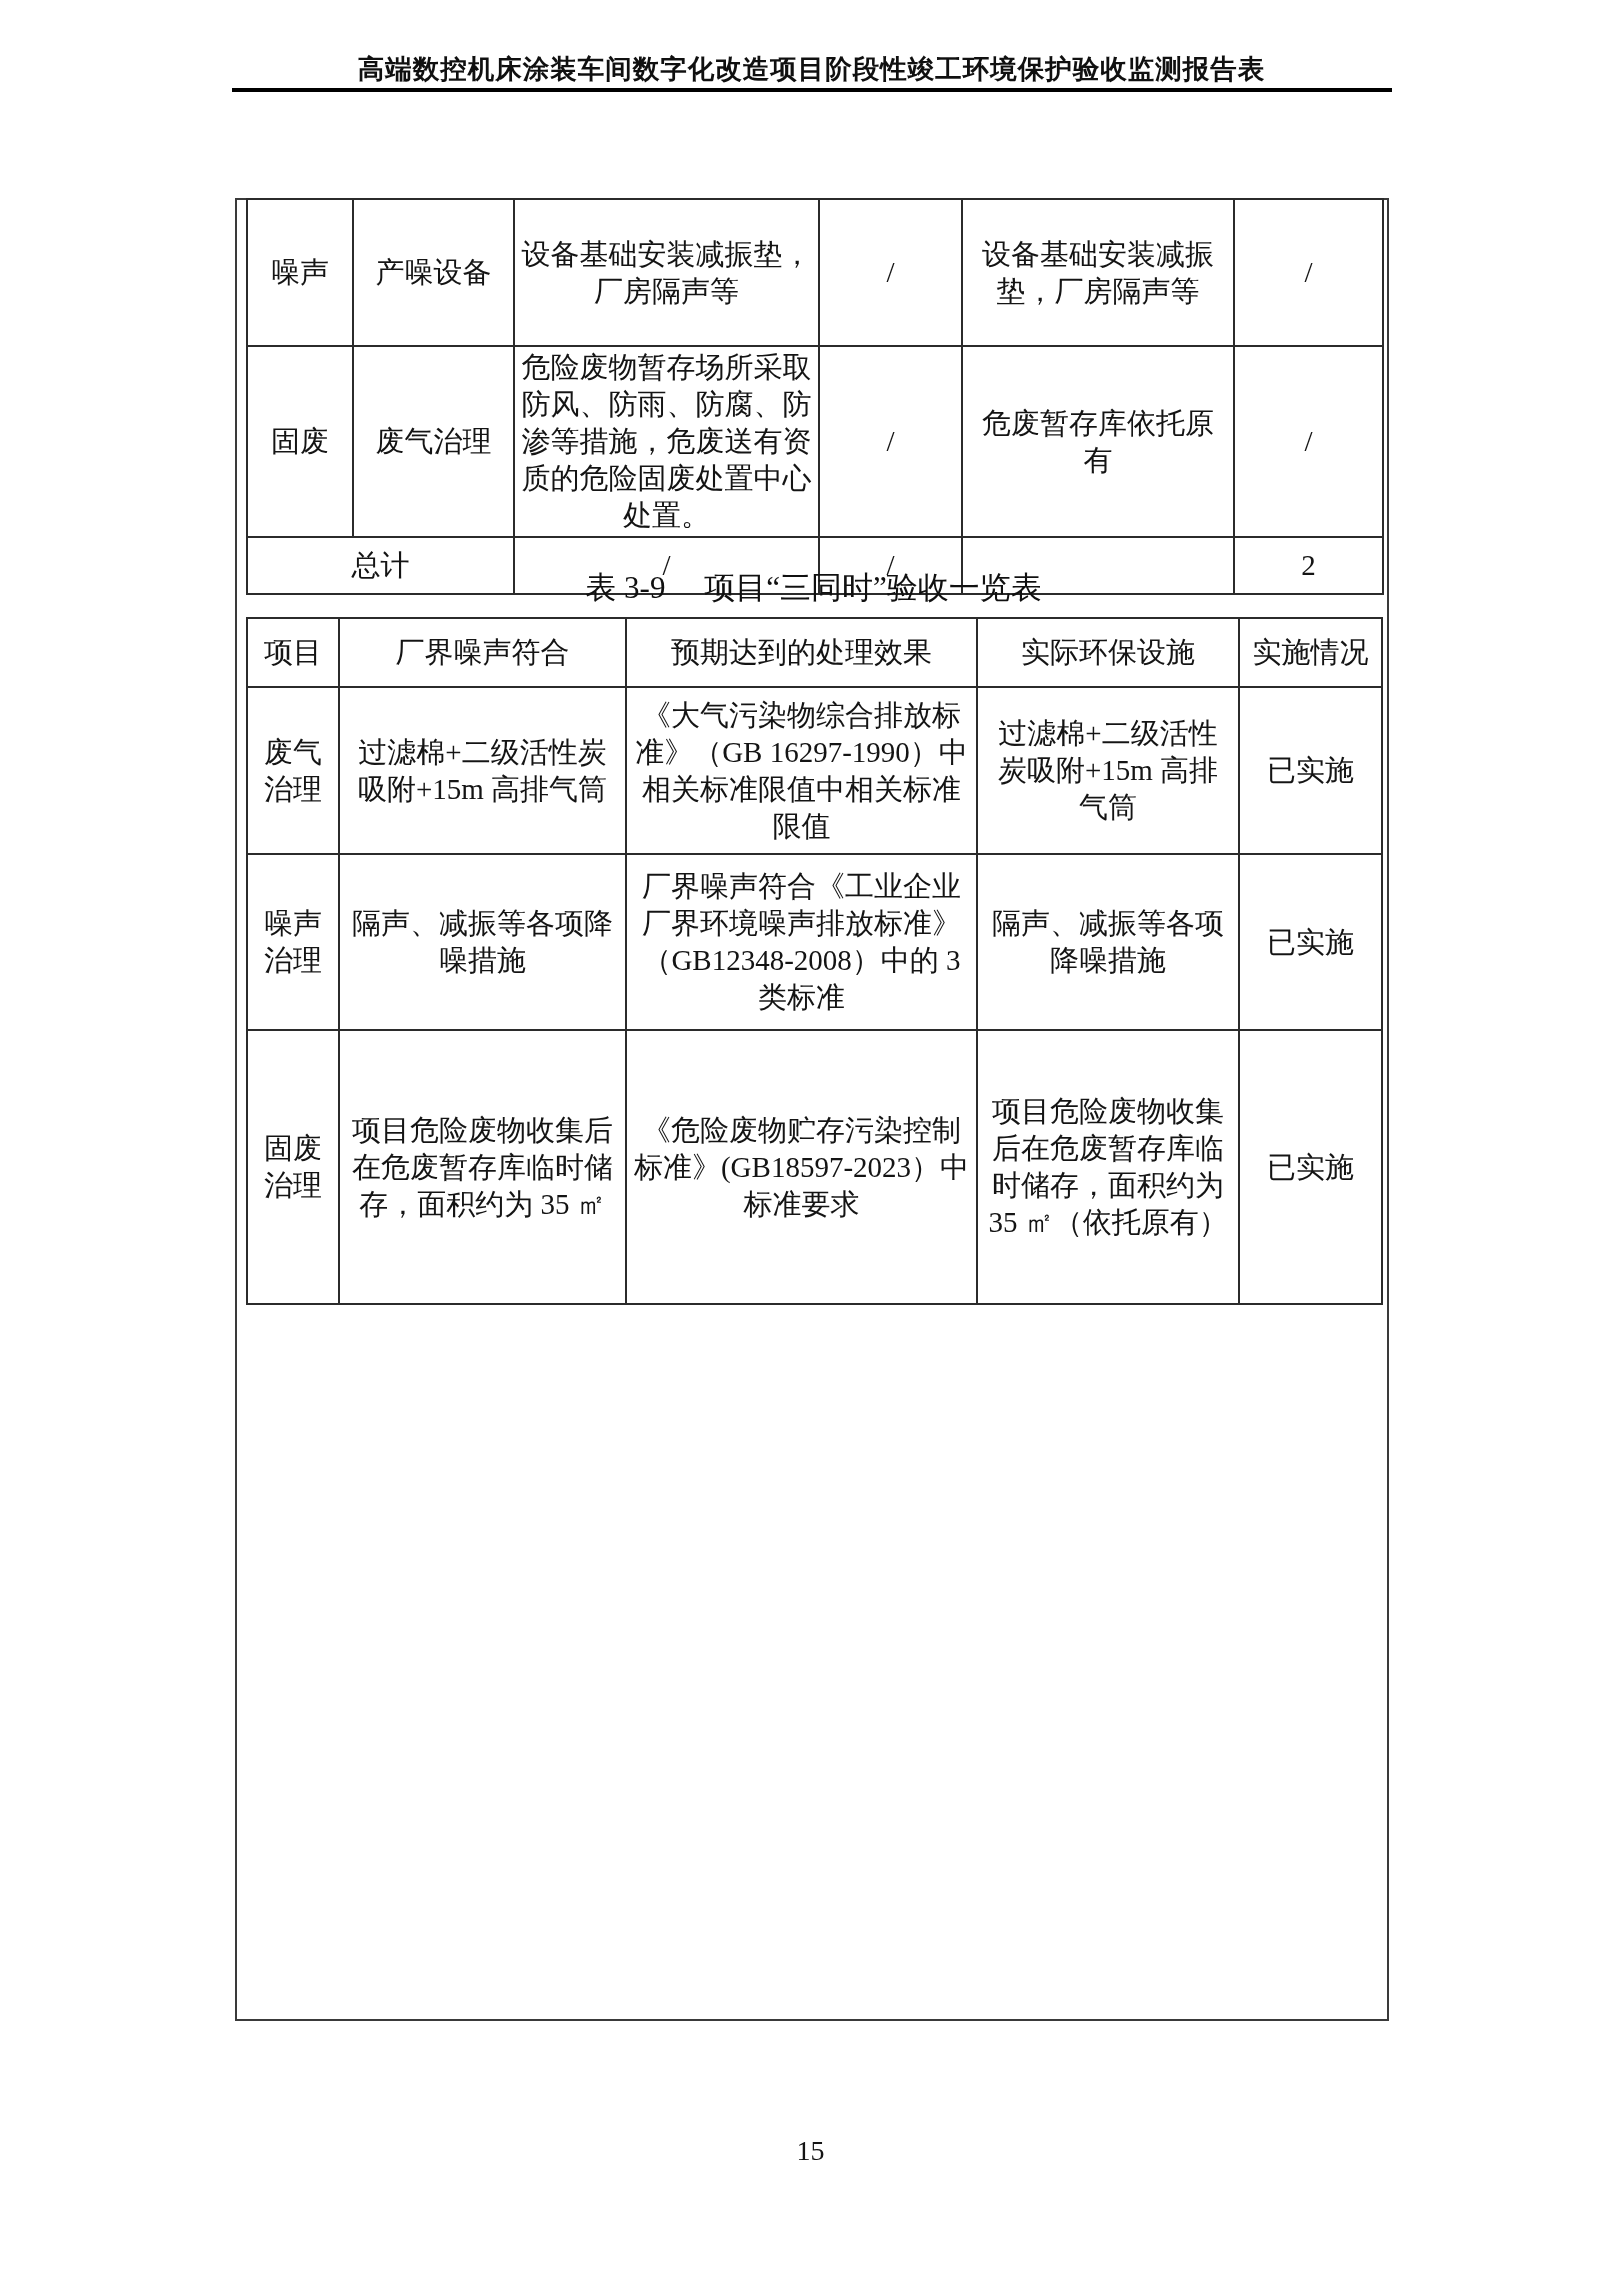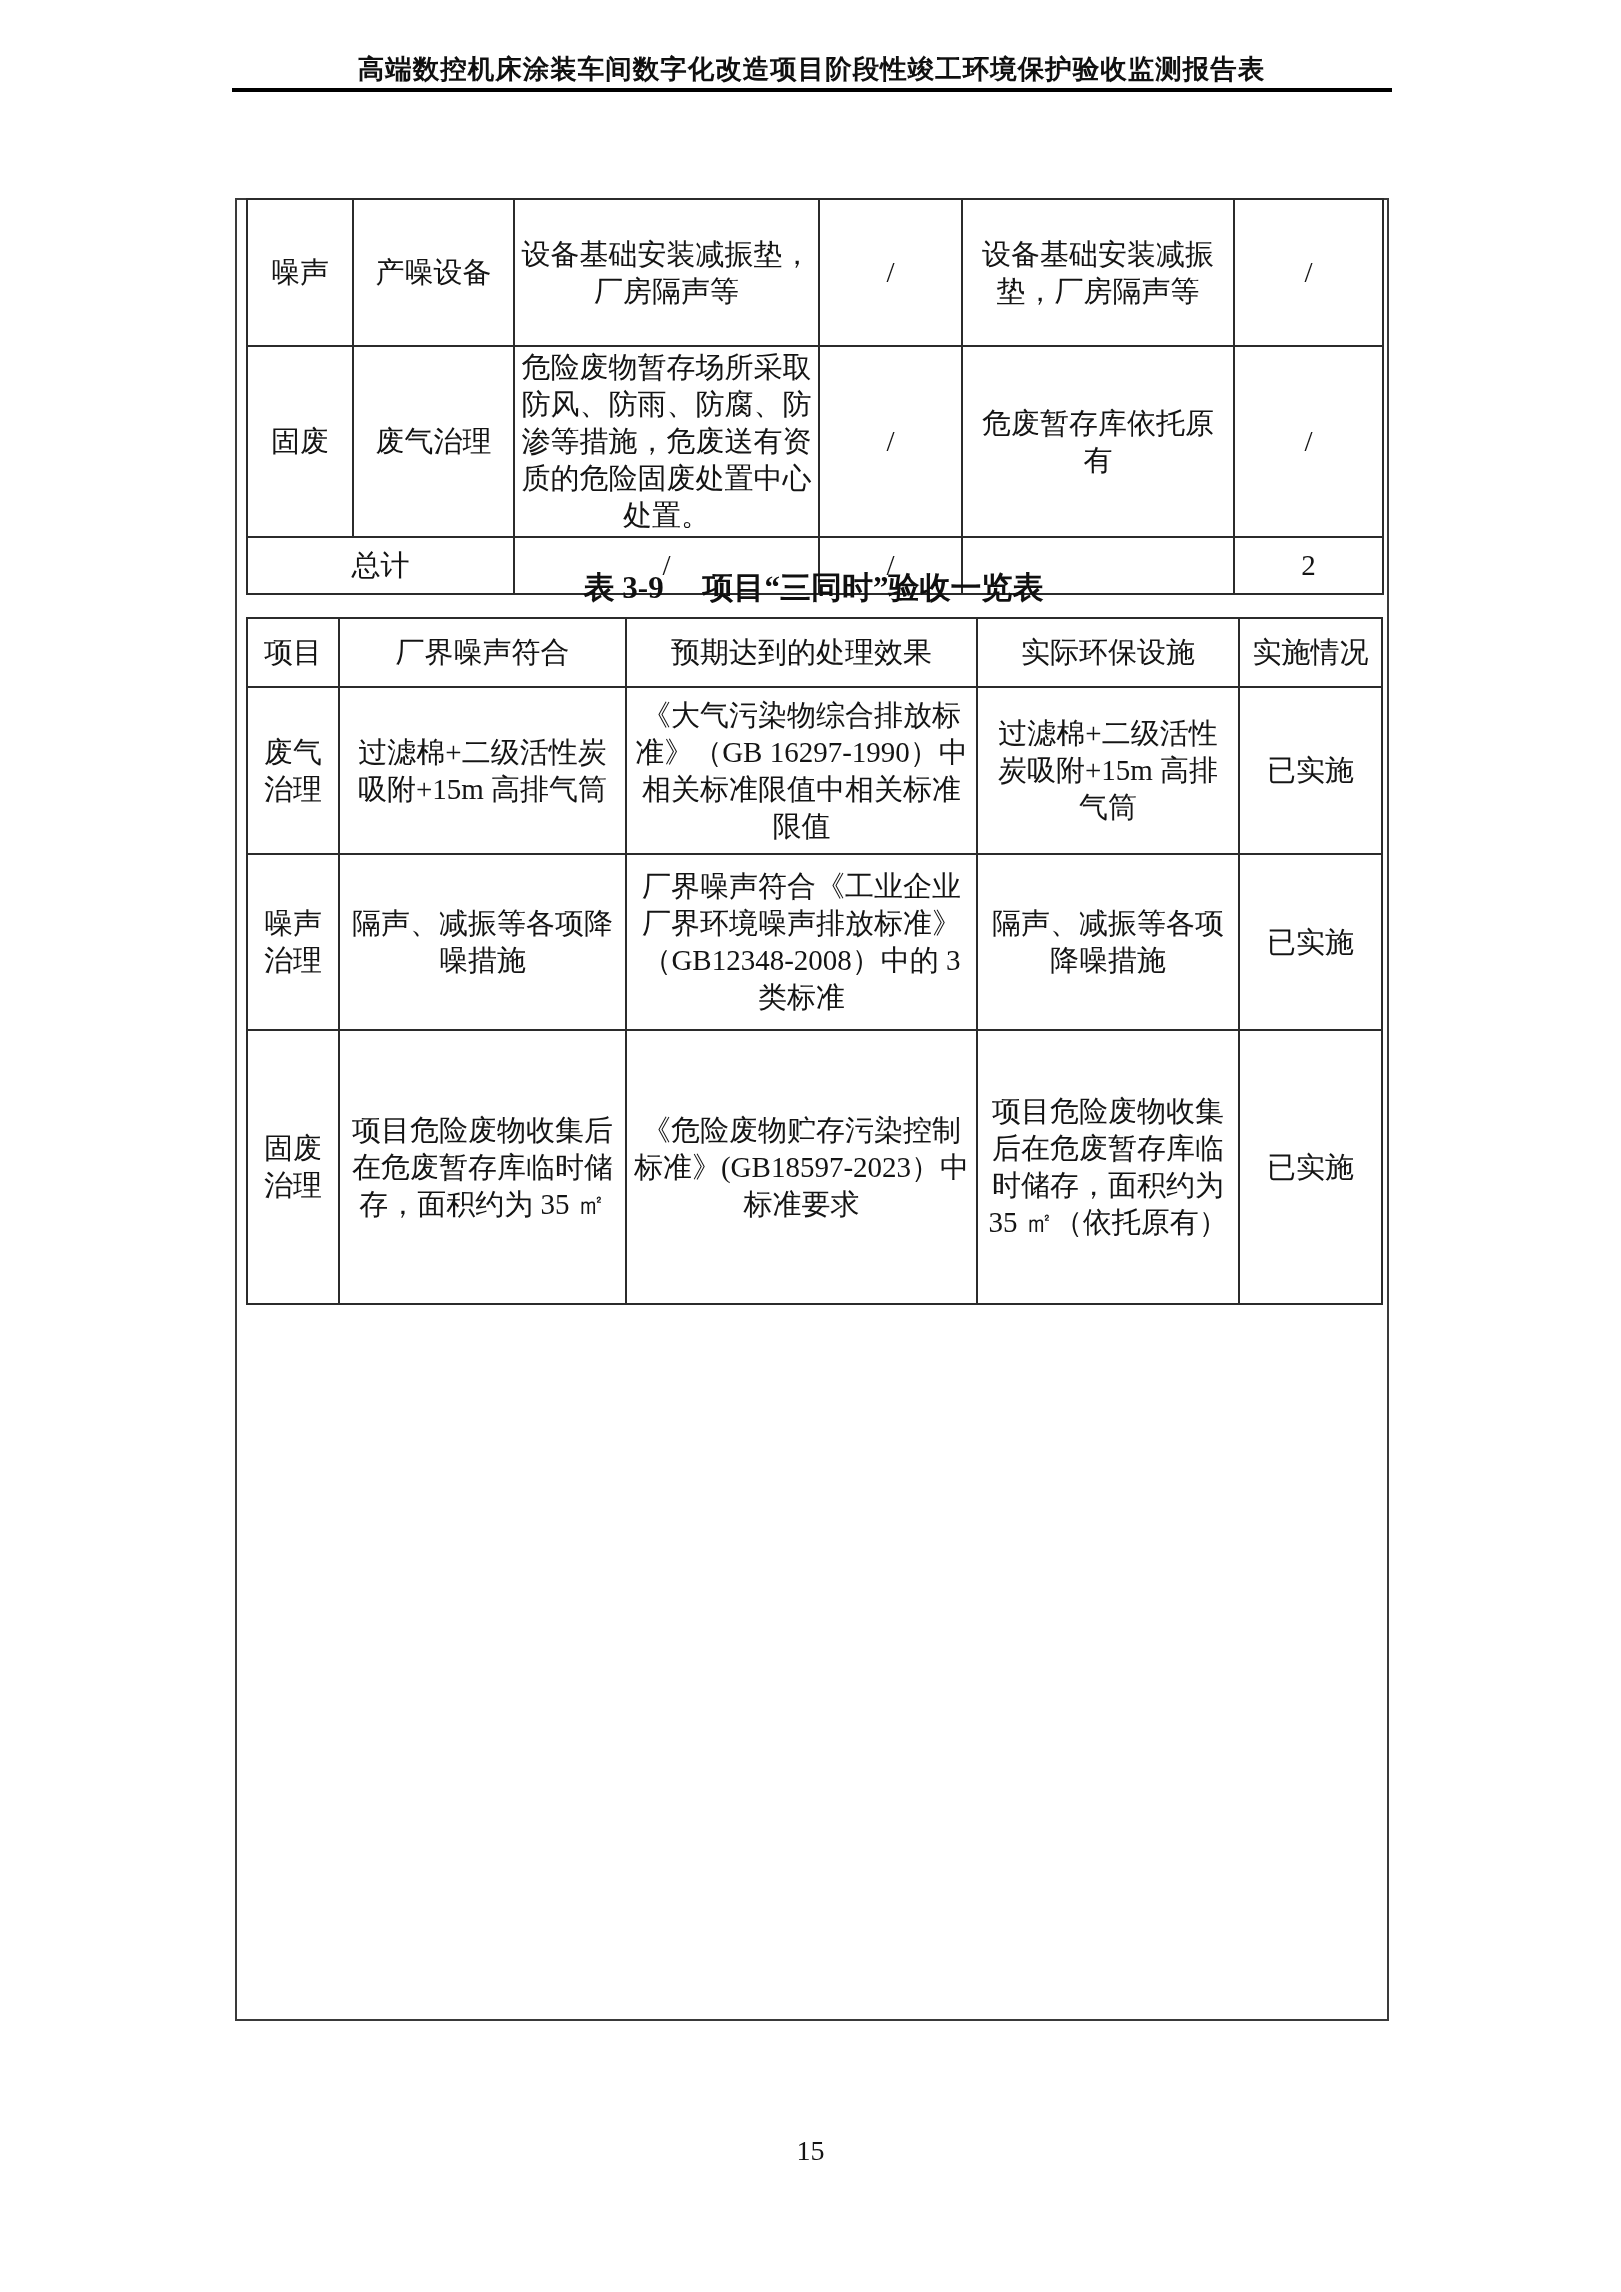--- a/index.html
+++ b/index.html
@@ -32,21 +32,21 @@
     text-align:center;vertical-align:middle;
     font-size:29px;line-height:37px;font-weight:normal;
     padding:2px 5.9px;color:#141414;word-break:break-all;
     box-sizing:border-box;
   }
   table.t1{left:246px;top:198px;width:1135px;}
   table.t2{left:246px;top:617px;width:1135px;}
   table.t2 td.c-first, table.t2 th.c-first{padding:2px 13.7px;margin-left:38px;}
   .t2-title{
     position:absolute;top:567px;left:246px;width:1135px;height:47px;
-    text-align:center;font-size:31px;font-weight:bold;color:#101010;
+    text-align:center;font-size:31px;font-weight:normal;color:#101010;
   }
   .page-number{
     position:absolute;top:2135px;left:0;width:100%;
     text-align:center;font-size:28px;color:#141414;
   }
 </style>
 </head>
 <body>
 
 <div class="page">

